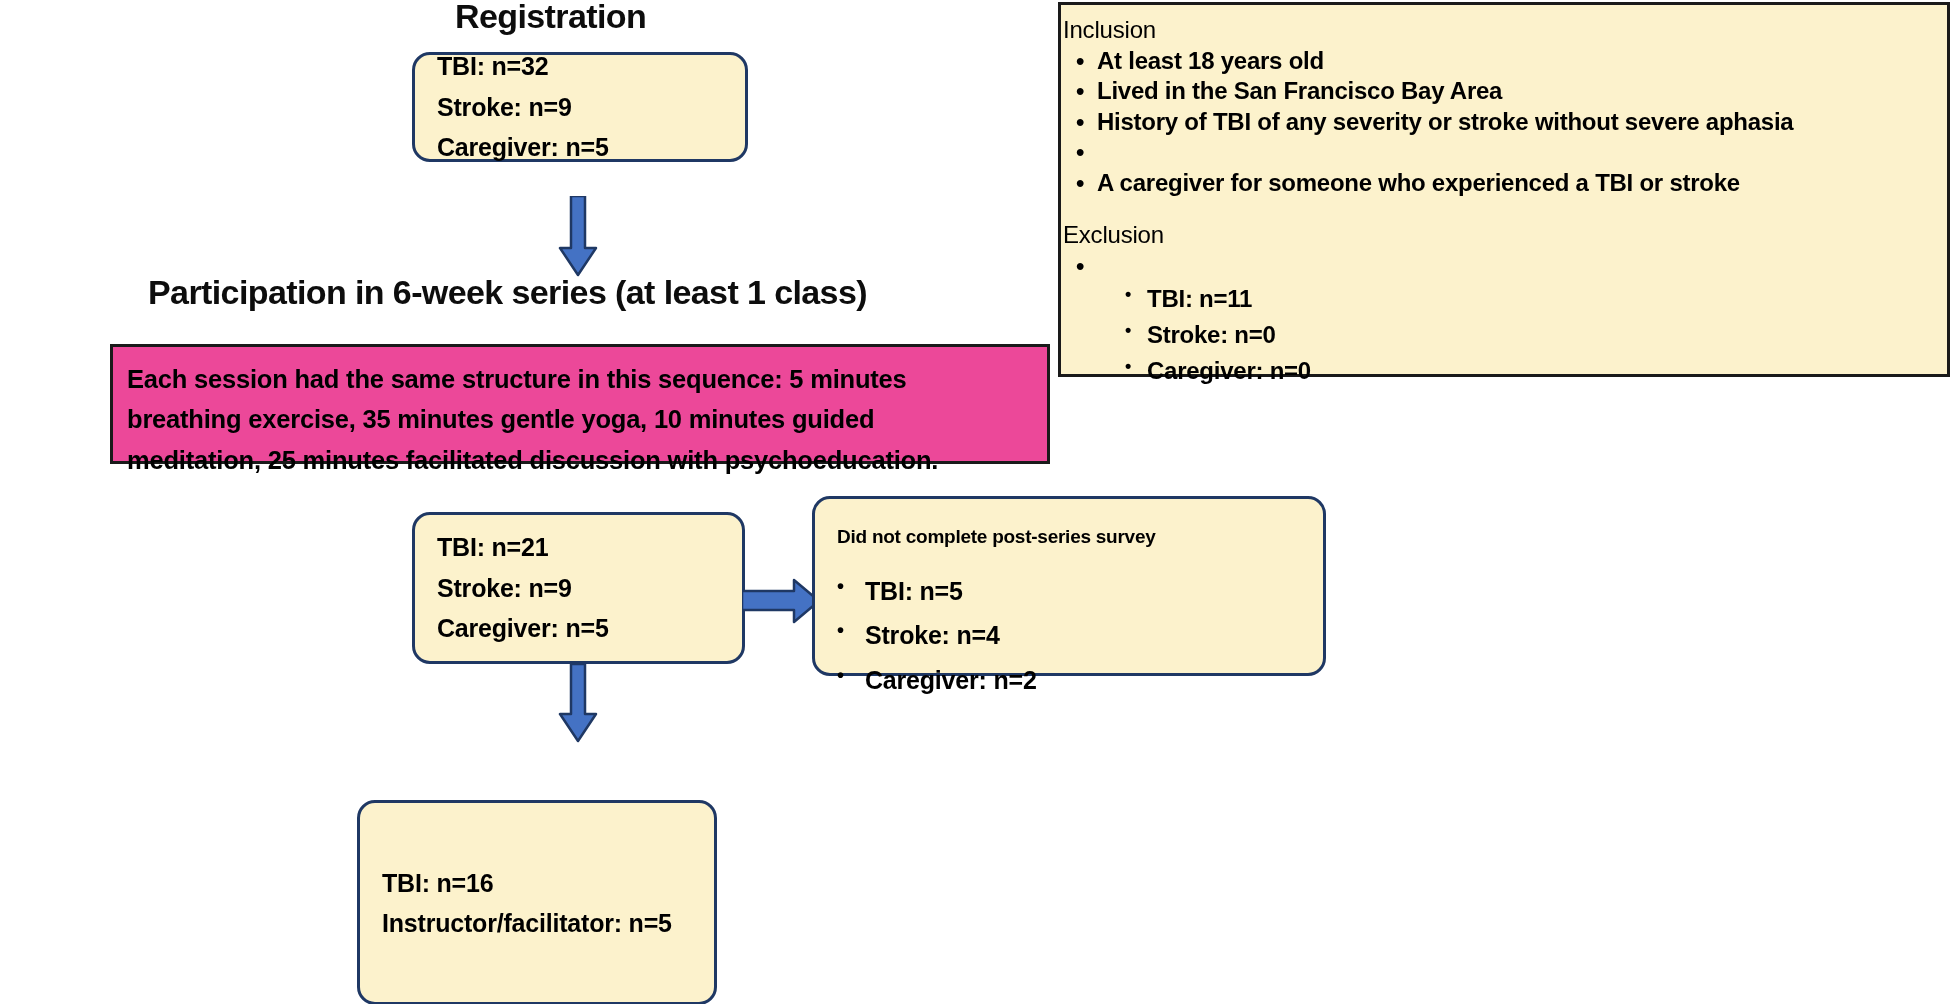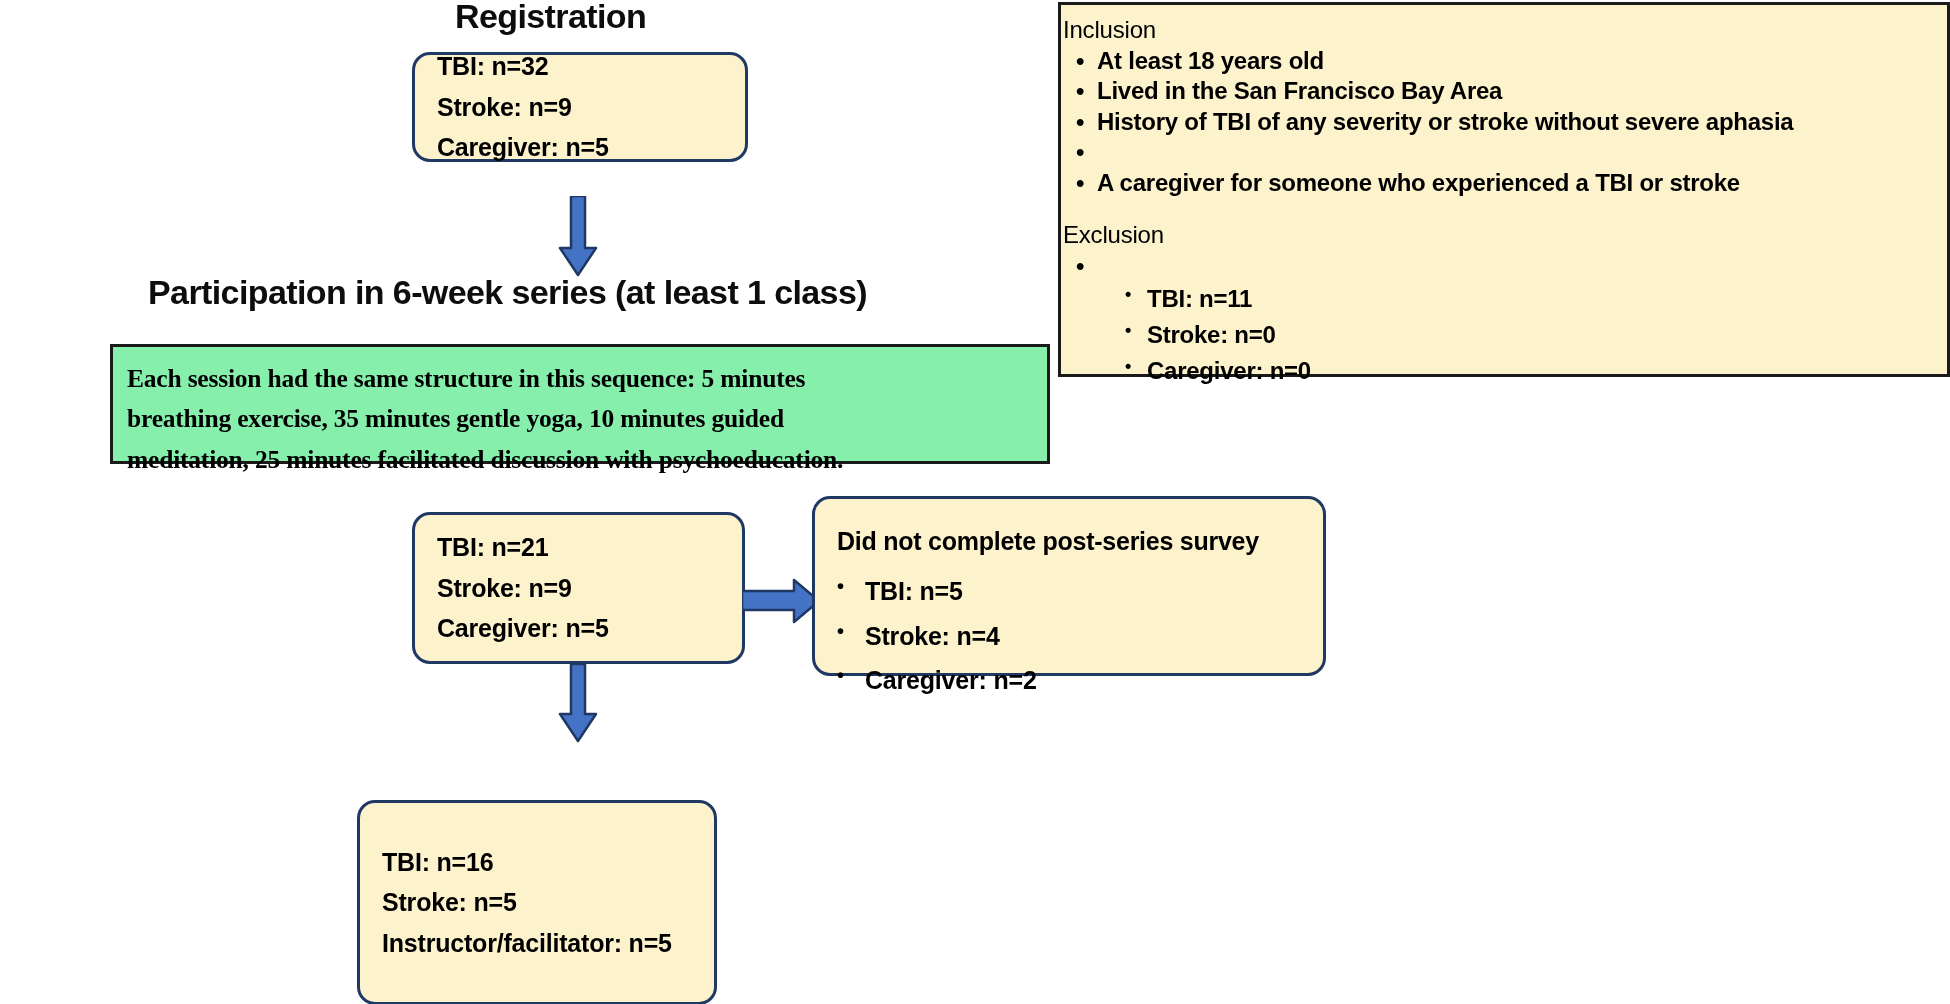--- a/index.html
+++ b/index.html
@@ -39,24 +39,23 @@
     font-weight: bold;
     font-size: 25px;
     line-height: 1.62;
     white-space: nowrap;
     letter-spacing: -0.2px;
   }
 
   
   .sbox {
     position: absolute;
-    background: #86efac;
+    background: #ec4899;
     border: 3px solid #1A1A1A;
     box-sizing: border-box;
-    font-family: Liberation Serif, serif;
   }
 
   
   .heading {
     position: absolute;
     font-weight: bold;
     font-size: 34px;
     line-height: 1.1;
     white-space: nowrap;
     letter-spacing: -0.6px;
@@ -134,25 +133,25 @@
     white-space: nowrap;
     letter-spacing: -0.2px;
   }
   .bitem .bul {
     width: 28px;
     flex: 0 0 28px;
     font-size: 20px;
   }
   .btitle {
     font-weight: bold;
-    font-size: 25px;
+    font-size: 19px;
     line-height: 1.45;
     white-space: nowrap;
     letter-spacing: -0.25px;
-    margin-bottom: 10px;
+    margin-bottom: 18px;
   }
 
   
   .arrow { position: absolute; }
   .arrow svg { display: block; }
 </style>
 </head>
 <body>
 
 <div class="stage">
@@ -267,18 +266,17 @@
   <div class="arrow" style="left:556px; top:664px;">
     <svg width="44" height="80" viewBox="0 0 44 80">
       <polygon points="15,0 29,0 29,50 40,50 22,77 4,50 15,50" fill="#4472C4" stroke="#1F3864" stroke-width="2.5" stroke-linejoin="round"></polygon>
     </svg>
   </div>
 
 
   <div class="rbox" style="left:357px; top:800px; width:360px; height:205px;">
     <div class="lines">
       <div class="line">TBI: n=16</div>
-      <div class="line">Stroke: n=5</div>
       <div class="line">Instructor/facilitator: n=5</div>
     </div>
   </div>
 
 </div>
 
 </body></html>

